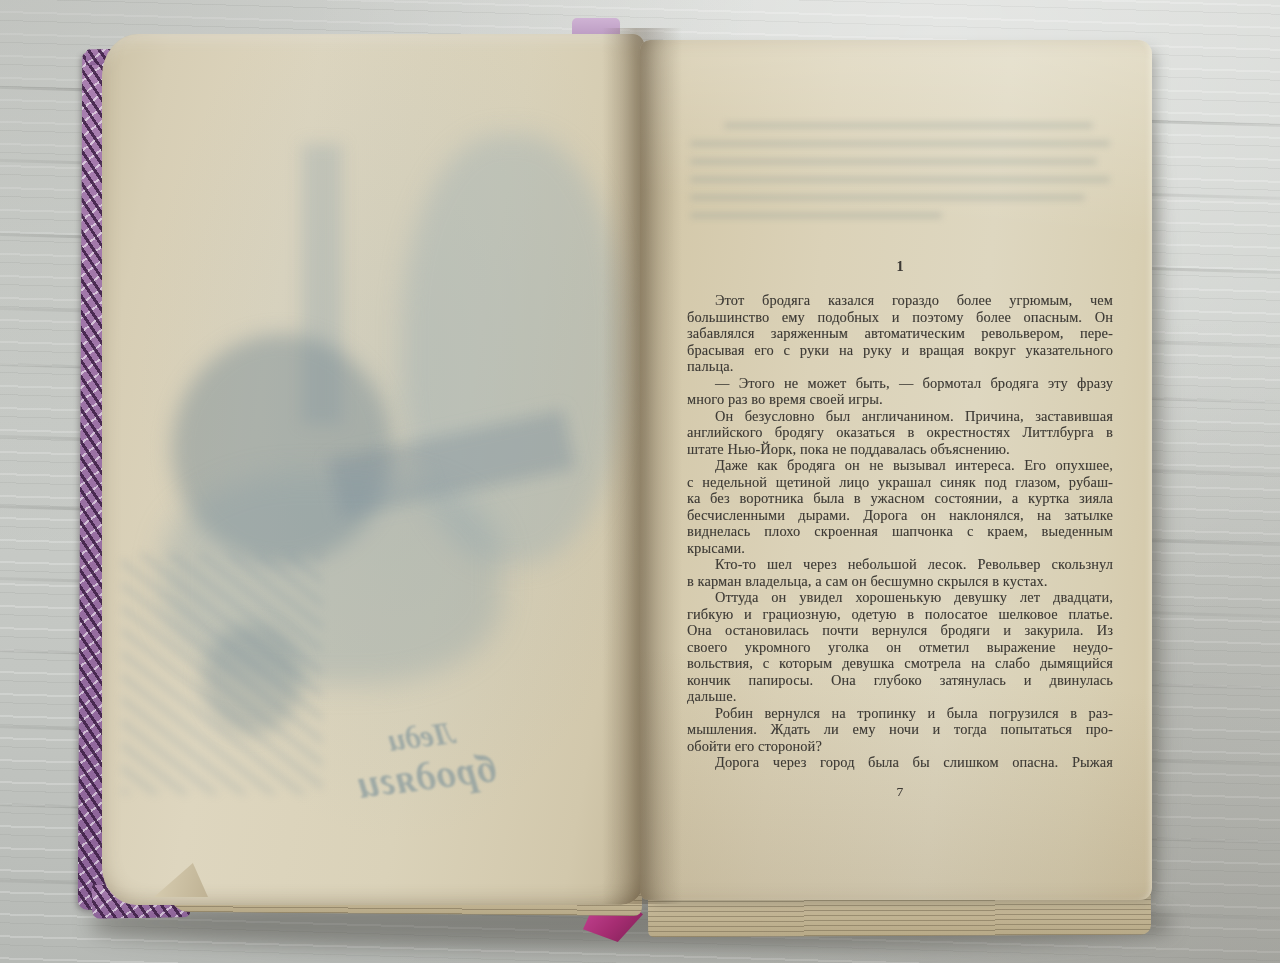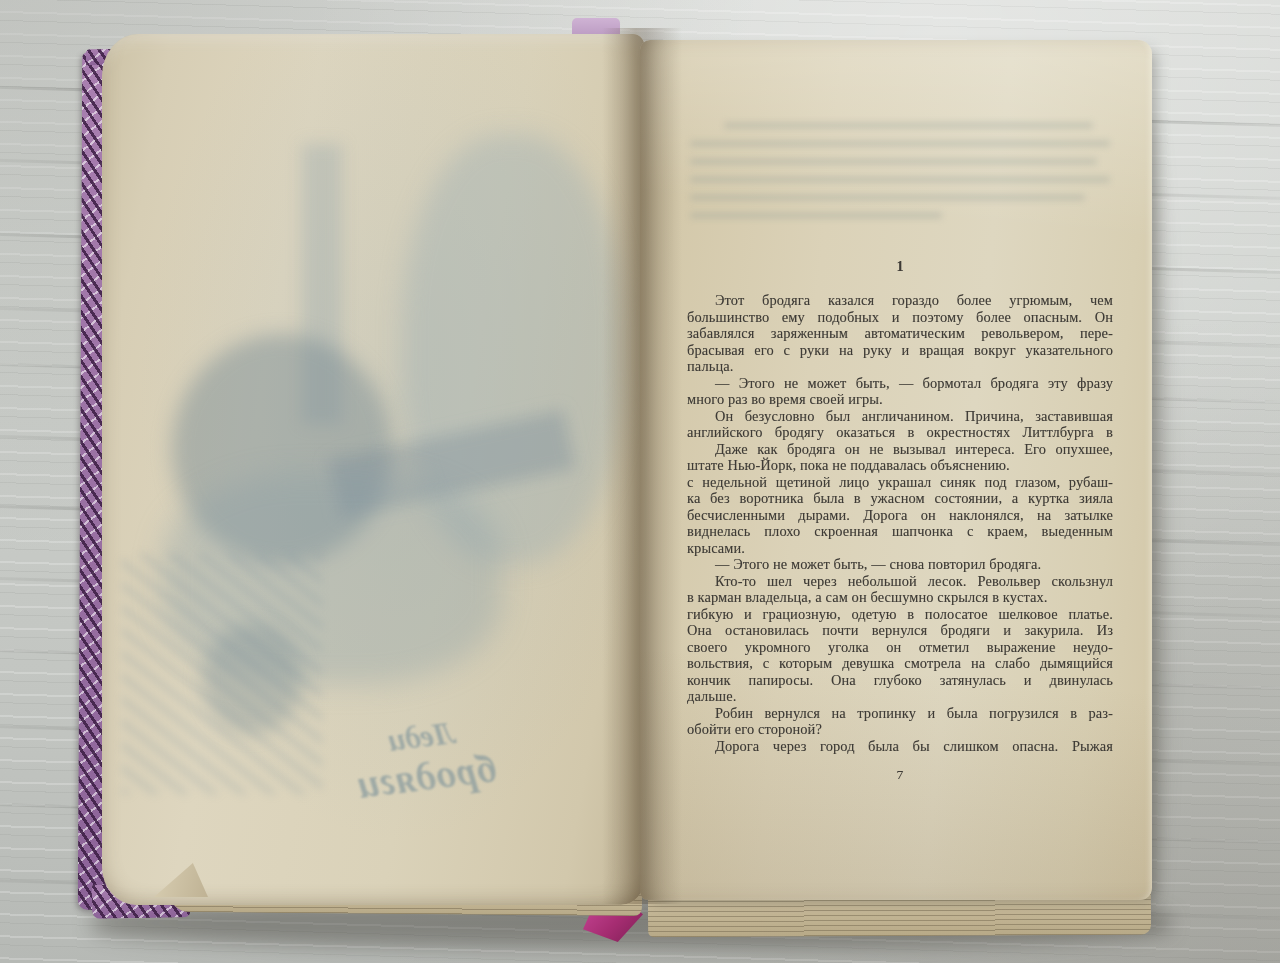--- a/index.html
+++ b/index.html
@@ -175,37 +175,38 @@
       <div>
           <div class="tl ind">Этот бродяга казался гораздо более угрюмым, чем</div>
           <div class="tl">большинство ему подобных и поэтому более опасным. Он</div>
           <div class="tl">забавлялся заряженным автоматическим револьвером, пере-</div>
           <div class="tl">брасывая его с руки на руку и вращая вокруг указательного</div>
           <div class="tl end">пальца.</div>
           <div class="tl ind">— Этого не может быть, — бормотал бродяга эту фразу</div>
           <div class="tl end">много раз во время своей игры.</div>
           <div class="tl ind">Он безусловно был англичанином. Причина, заставившая</div>
           <div class="tl">английского бродягу оказаться в окрестностях Литтлбурга в</div>
+          <div class="tl end">штате Нью-Йорк, пока не поддавалась объяснению.</div>
           <div class="tl ind">Даже как бродяга он не вызывал интереса. Его опухшее,</div>
-          <div class="tl end">штате Нью-Йорк, пока не поддавалась объяснению.</div>
           <div class="tl">с недельной щетиной лицо украшал синяк под глазом, рубаш-</div>
           <div class="tl">ка без воротника была в ужасном состоянии, а куртка зияла</div>
           <div class="tl">бесчисленными дырами. Дорога он наклонялся, на затылке</div>
           <div class="tl">виднелась плохо скроенная шапчонка с краем, выеденным</div>
           <div class="tl end">крысами.</div>
-          <div class="tl ind end">— Этого не может быть, — снова повторил бродяга.</div>
           <div class="tl ind">Кто-то шел через небольшой лесок. Револьвер скользнул</div>
           <div class="tl end">в карман владельца, а сам он бесшумно скрылся в кустах.</div>
+          <div class="tl ind">Оттуда он увидел хорошенькую девушку лет двадцати,</div>
           <div class="tl">гибкую и грациозную, одетую в полосатое шелковое платье.</div>
           <div class="tl">Она остановилась почти вернулся бродяги и закурила. Из</div>
           <div class="tl">своего укромного уголка он отметил выражение неудо-</div>
           <div class="tl">вольствия, с которым девушка смотрела на слабо дымящийся</div>
           <div class="tl">кончик папиросы. Она глубоко затянулась и двинулась</div>
           <div class="tl end">дальше.</div>
           <div class="tl ind">Робин вернулся на тропинку и была погрузился в раз-</div>
+          <div class="tl">мышления. Ждать ли ему ночи и тогда попытаться про-</div>
           <div class="tl end">обойти его стороной?</div>
           <div class="tl ind">Дорога через город была бы слишком опасна. Рыжая</div>
         </div>
       <div class="page-number">7</div>
     </div>
   </div>
 
   <div class="gutter"></div>
 
 </div>

